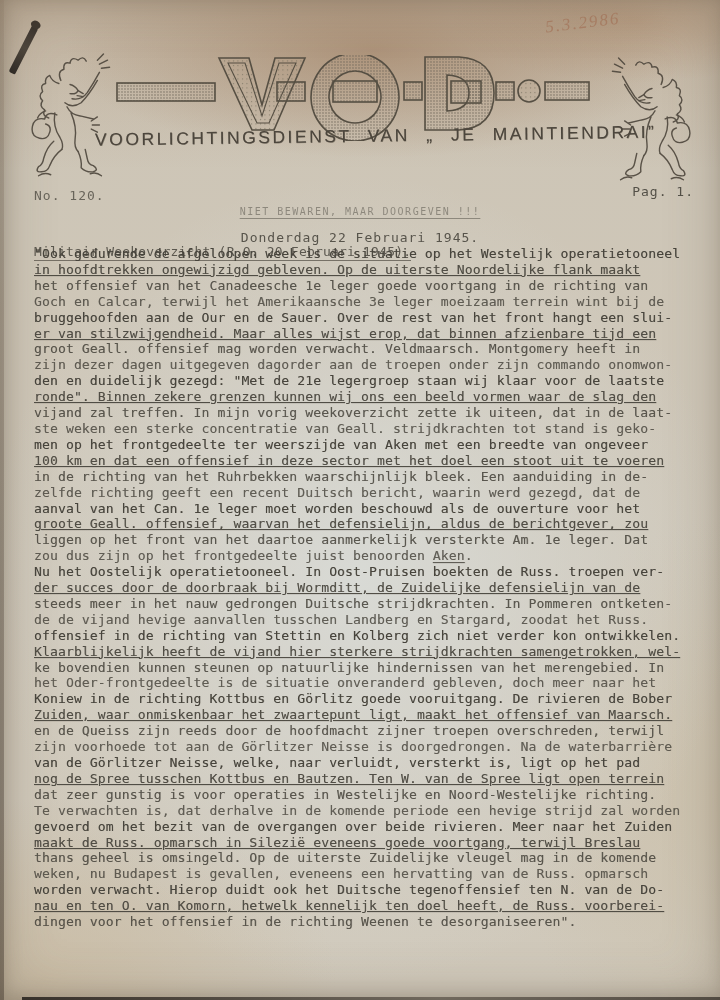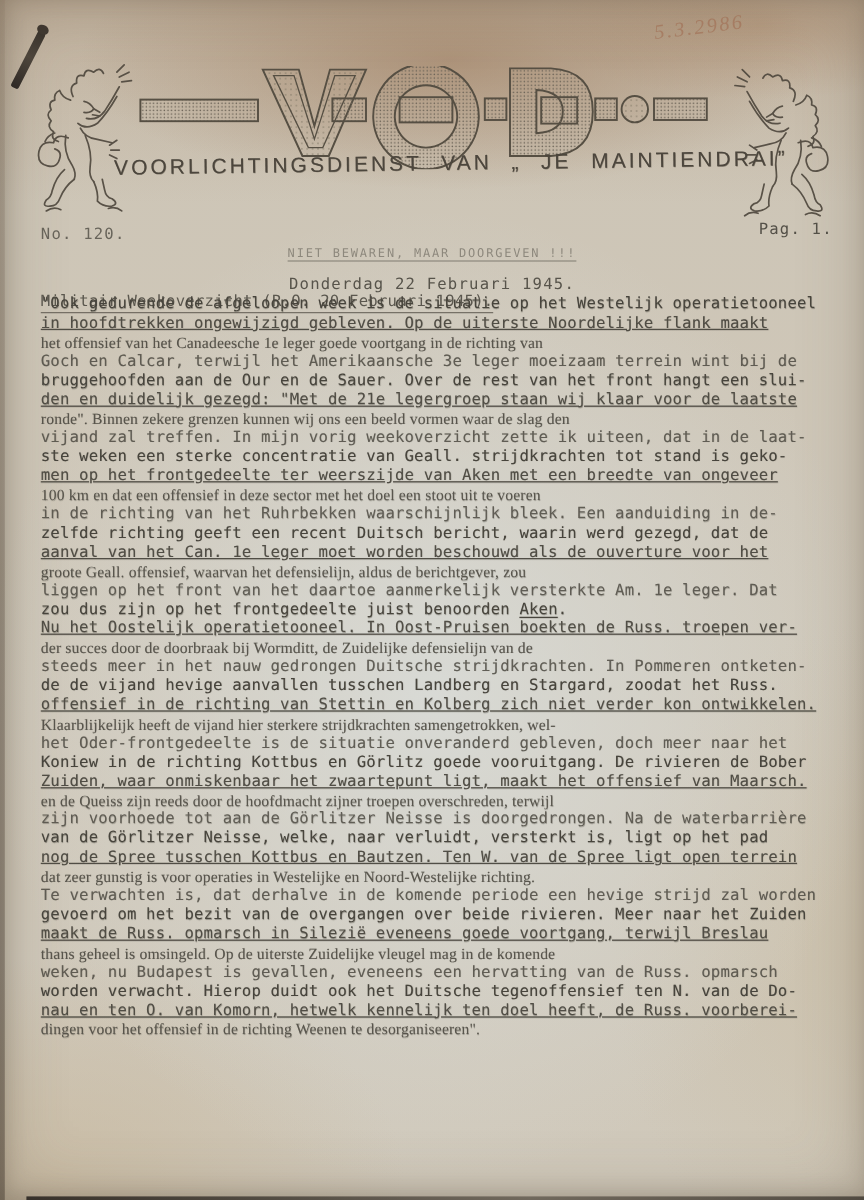--- a/index.html
+++ b/index.html
@@ -56,21 +56,21 @@
     border-bottom:1.5px solid rgba(68,63,55,0.75);padding-bottom:1px;opacity:0.85;
   }
   
   .article-body{position:absolute;top:246px;left:34px;width:664px;}
   .tline{
     font-size:13px;line-height:15.9px;letter-spacing:0.15px;white-space:pre;
     text-shadow:0.3px 0.3px 0.6px rgba(72,68,60,0.45);
   }
   .tline:nth-child(4n){opacity:0.82;}
   .tline:nth-child(4n+2){opacity:0.93;text-decoration:underline;}
-  .tline:nth-child(4n+3){opacity:0.87;font-family:Liberation Serif, serif;}
+  .tline:nth-child(4n+3){opacity:0.87;}
   .tline u{text-underline-offset:2px;}
   .bottom-edge{position:absolute;bottom:0;left:22px;right:0;height:3px;
     background:linear-gradient(90deg,rgba(35,31,27,0.85),rgba(62,55,46,0.55) 60%,rgba(45,40,34,0.7));}
   .left-edge{position:absolute;top:0;left:0;width:4px;height:100%;
     background:linear-gradient(180deg,rgba(120,100,80,0.15),rgba(60,50,40,0.45));}
 </style>
 </head>
 <body>
 
 <div class="paper">
@@ -156,38 +156,42 @@
   <div class="slogan ink">NIET BEWAREN, MAAR DOORGEVEN !!!</div>
 
   <div class="article-heading ink">Militair Weekoverzicht (R.O. 20 Februari 1945).</div>
 
   <div class="article-body ink">
       <div class="tline">"Ook gedurende de afgeloopen week is de situatie op het Westelijk operatietooneel</div>
       <div class="tline">in hoofdtrekken ongewijzigd gebleven. Op de uiterste Noordelijke flank maakt</div>
       <div class="tline">het offensief van het Canadeesche 1e leger goede voortgang in de richting van</div>
       <div class="tline">Goch en Calcar, terwijl het Amerikaansche 3e leger moeizaam terrein wint bij de</div>
       <div class="tline">bruggehoofden aan de Our en de Sauer. Over de rest van het front hangt een slui-</div>
+      <div class="tline">er van stilzwijgendheid. Maar alles wijst erop, dat binnen afzienbare tijd een</div>
+      <div class="tline">groot Geall. offensief mag worden verwacht. Veldmaarsch. Montgomery heeft in</div>
+      <div class="tline">zijn dezer dagen uitgegeven dagorder aan de troepen onder zijn commando onomwon-</div>
       <div class="tline">den en duidelijk gezegd: "Met de 21e legergroep staan wij klaar voor de laatste</div>
       <div class="tline">ronde". Binnen zekere grenzen kunnen wij ons een beeld vormen waar de slag den</div>
       <div class="tline">vijand zal treffen. In mijn vorig weekoverzicht zette ik uiteen, dat in de laat-</div>
       <div class="tline">ste weken een sterke concentratie van Geall. strijdkrachten tot stand is geko-</div>
       <div class="tline">men op het frontgedeelte ter weerszijde van Aken met een breedte van ongeveer</div>
       <div class="tline">100 km en dat een offensief in deze sector met het doel een stoot uit te voeren</div>
       <div class="tline">in de richting van het Ruhrbekken waarschijnlijk bleek. Een aanduiding in de-</div>
       <div class="tline">zelfde richting geeft een recent Duitsch bericht, waarin werd gezegd, dat de</div>
       <div class="tline">aanval van het Can. 1e leger moet worden beschouwd als de ouverture voor het</div>
       <div class="tline">groote Geall. offensief, waarvan het defensielijn, aldus de berichtgever, zou</div>
       <div class="tline">liggen op het front van het daartoe aanmerkelijk versterkte Am. 1e leger. Dat</div>
       <div class="tline">zou dus zijn op het frontgedeelte juist benoorden <u>Aken</u>.</div>
       <div class="tline">Nu het Oostelijk operatietooneel. In Oost-Pruisen boekten de Russ. troepen ver-</div>
       <div class="tline">der succes door de doorbraak bij Wormditt, de Zuidelijke defensielijn van de</div>
       <div class="tline">steeds meer in het nauw gedrongen Duitsche strijdkrachten. In Pommeren ontketen-</div>
       <div class="tline">de de vijand hevige aanvallen tusschen Landberg en Stargard, zoodat het Russ.</div>
       <div class="tline">offensief in de richting van Stettin en Kolberg zich niet verder kon ontwikkelen.</div>
       <div class="tline">Klaarblijkelijk heeft de vijand hier sterkere strijdkrachten samengetrokken, wel-</div>
+      <div class="tline">ke bovendien kunnen steunen op natuurlijke hindernissen van het merengebied. In</div>
       <div class="tline">het Oder-frontgedeelte is de situatie onveranderd gebleven, doch meer naar het</div>
       <div class="tline">Koniew in de richting Kottbus en Görlitz goede vooruitgang. De rivieren de Bober</div>
       <div class="tline">Zuiden, waar onmiskenbaar het zwaartepunt ligt, maakt het offensief van Maarsch.</div>
       <div class="tline">en de Queiss zijn reeds door de hoofdmacht zijner troepen overschreden, terwijl</div>
       <div class="tline">zijn voorhoede tot aan de Görlitzer Neisse is doorgedrongen. Na de waterbarrière</div>
       <div class="tline">van de Görlitzer Neisse, welke, naar verluidt, versterkt is, ligt op het pad</div>
       <div class="tline">nog de Spree tusschen Kottbus en Bautzen. Ten W. van de Spree ligt open terrein</div>
       <div class="tline">dat zeer gunstig is voor operaties in Westelijke en Noord-Westelijke richting.</div>
       <div class="tline">Te verwachten is, dat derhalve in de komende periode een hevige strijd zal worden</div>
       <div class="tline">gevoerd om het bezit van de overgangen over beide rivieren. Meer naar het Zuiden</div>

